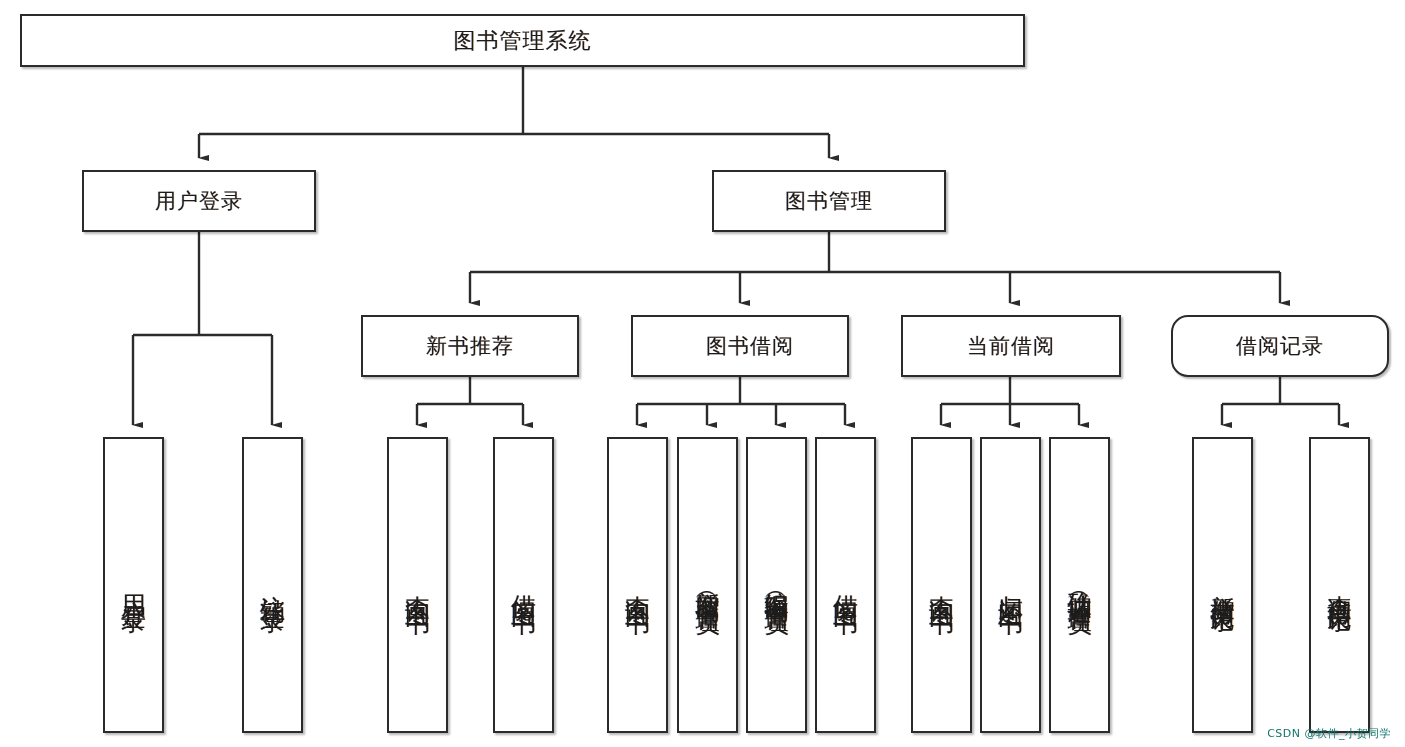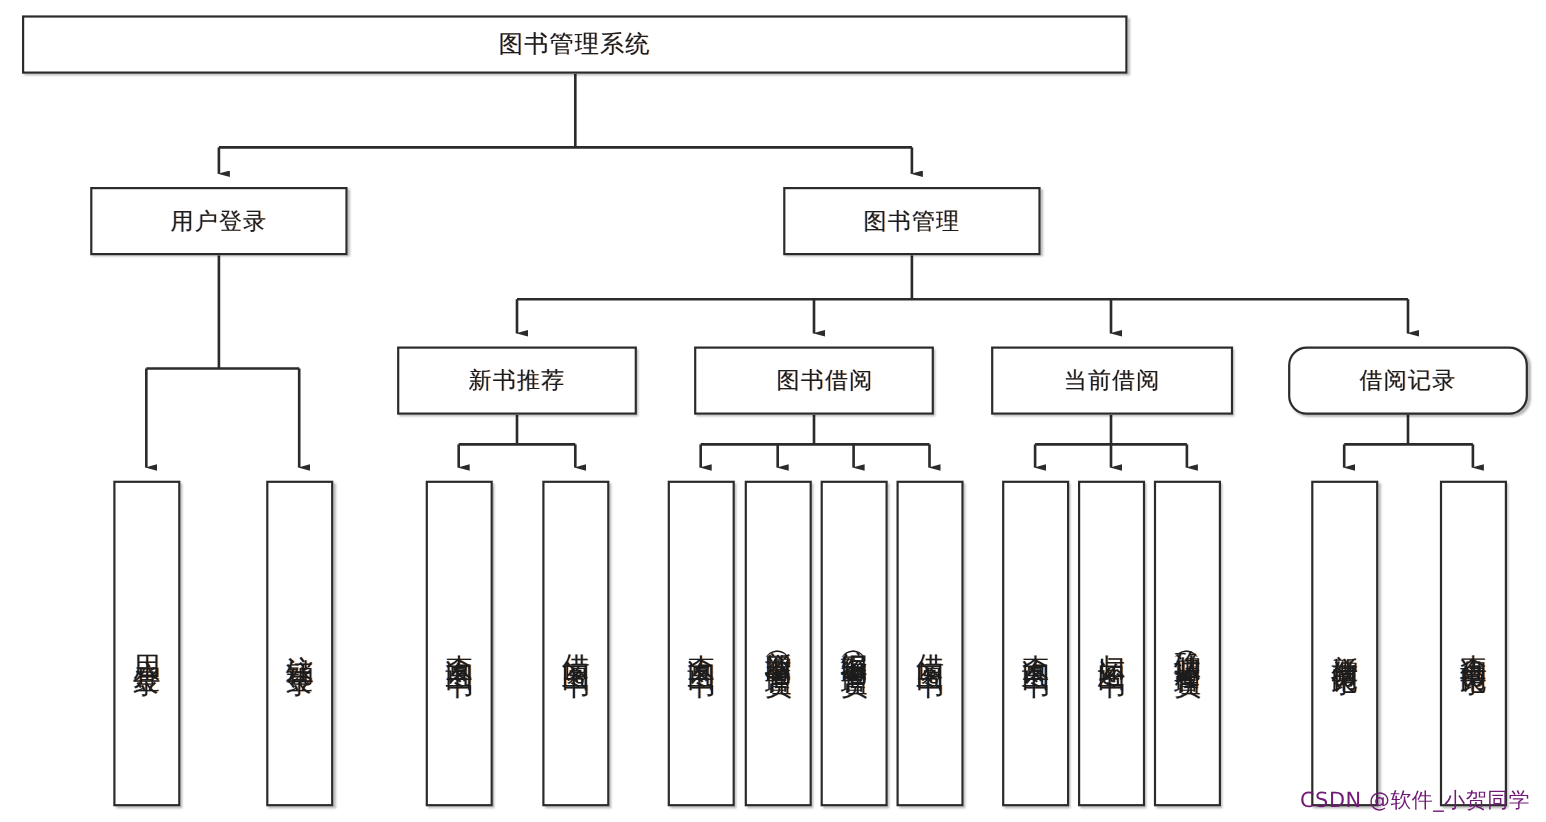--- a/index.html
+++ b/index.html
@@ -49,22 +49,22 @@
     letter-spacing:5px;
     line-height:1;
     white-space:nowrap;
     text-shadow:0.6px 0 0 rgba(210,120,40,0.45), -0.6px 0 0 rgba(90,140,220,0.40);
   }
   .leaf.tall .vlbl{font-size:24px;letter-spacing:3px;}
 
   #watermark{
     position:absolute;
     right:14px;bottom:6px;
-    font-size:19px;
-    color:#701a75;
+    font-size:11px;
+    color:#0f766e;
     letter-spacing:0.5px;
     white-space:nowrap;
     pointer-events:none;
   }
 </style>
 </head>
 <body>
 
 <div id="stage">
 

